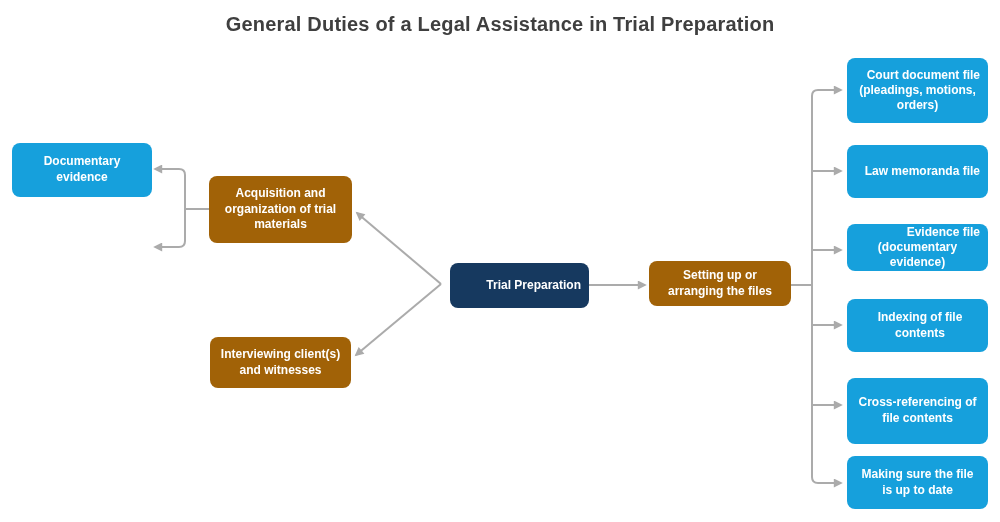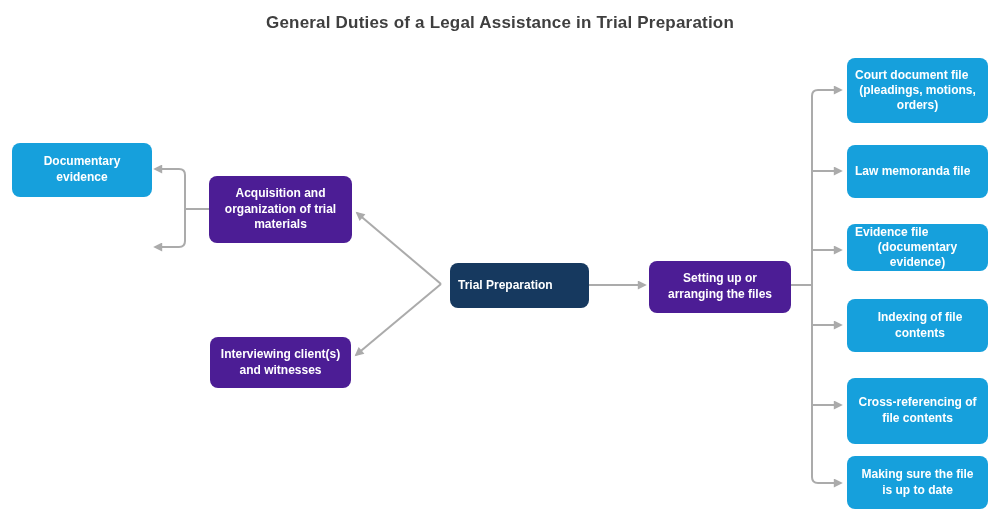--- a/index.html
+++ b/index.html
@@ -14,21 +14,21 @@
     height: 522px;
     background: #ffffff;
     overflow: hidden;
   }
   .page-title {
     position: absolute;
     top: 13px;
     left: 0;
     width: 100%;
     text-align: center;
-    font-size: 17px;
+    font-size: 20px;
     font-weight: bold;
     color: #3f3f3f;
     letter-spacing: 0.2px;
   }
   svg.connectors {
     position: absolute;
     top: 0;
     left: 0;
     width: 1000px;
     height: 522px;
@@ -37,41 +37,41 @@
   .node {
     position: absolute;
     z-index: 1;
     border-radius: 8px;
     color: #ffffff;
     font-weight: bold;
     font-size: 12px;
     line-height: 1.3;
     display: flex;
     flex-direction: column;
-    align-items: flex-start;
+    align-items: flex-end;
     justify-content: center;
     text-align: center;
     padding: 2px 8px;
     box-sizing: border-box;
   }
   .node .sub {
     font-size: 12px;
     line-height: 1.25;
   }
   .light  { background: #16a0dc; }
-  .medium { background: #4c1d95; }
+  .medium { background: #a16207; }
   .navy   { background: #16395f; margin-left: 9px; }
 
   
   #n-documentary   { left: 12px;  top: 143px; width: 140px; height: 54px; }
   #n-demonstrative { left: 12px;  top: 220px; width: 140px; height: 55px; }
   #n-acquisition   { left: 209px; top: 176px; width: 143px; height: 67px; }
   #n-interviewing  { left: 210px; top: 337px; width: 141px; height: 51px; }
   #n-root          { left: 441px; top: 263px; width: 139px; height: 45px; }
-  #n-setting-up    { left: 649px; top: 261px; width: 142px; height: 52px; }
+  #n-setting-up    { left: 649px; top: 261px; width: 142px; height: 45px; }
   #n-court-doc     { left: 847px; top: 58px;  width: 141px; height: 65px; }
   #n-law-memo      { left: 847px; top: 145px; width: 141px; height: 53px; }
   #n-evidence-file { left: 847px; top: 224px; width: 141px; height: 47px; }
   #n-indexing      { left: 847px; top: 299px; width: 141px; height: 53px; padding-left: 13px; }
   #n-cross-ref     { left: 847px; top: 378px; width: 141px; height: 66px; }
   #n-up-to-date    { left: 847px; top: 456px; width: 141px; height: 53px; }
 </style>
 </head>
 <body>
 

